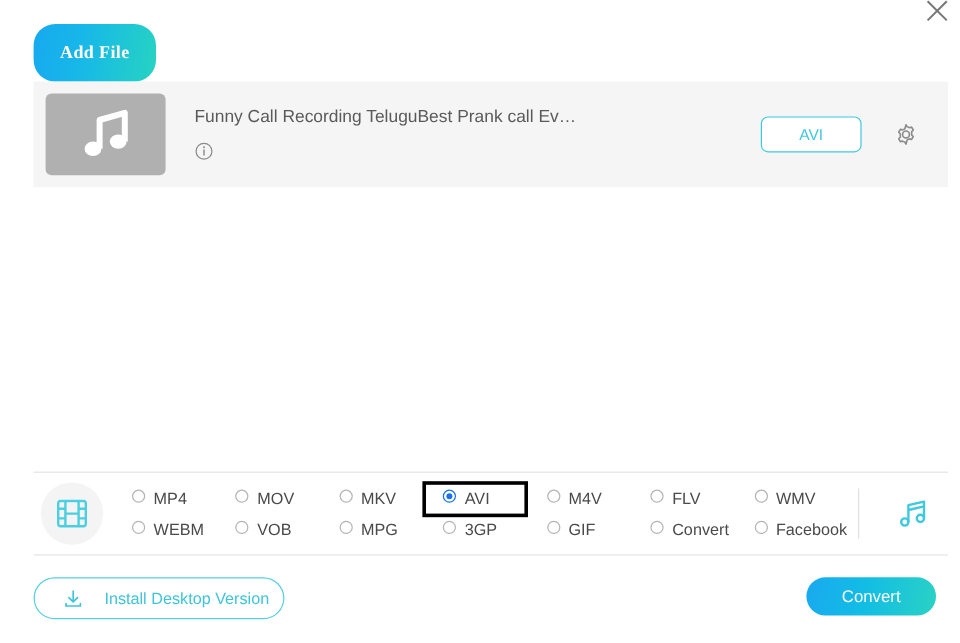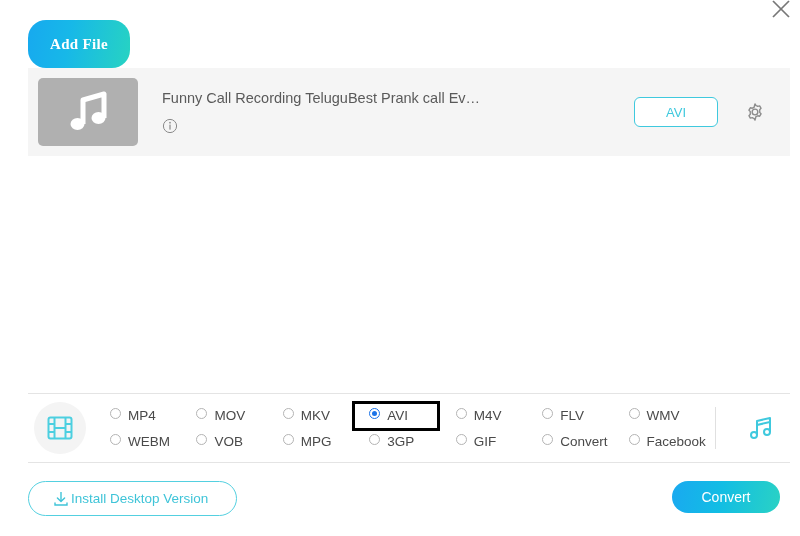--- a/index.html
+++ b/index.html
@@ -228,21 +228,21 @@
     border-radius: 18px;
     background: #ffffff;
     color: #3fc4d8;
     font-size: 13.5px;
     display: flex;
     align-items: center;
     cursor: pointer;
     box-sizing: border-box;
   }
   #install-icon { margin-left: 22px; display:flex; align-items:center; }
-  #install-label { }
+  #install-label { margin-left: 16px; }
   #convert-button {
     position: absolute;
     left: 672px;
     top: 481px;
     width: 108px;
     height: 32px;
     border: none;
     border-radius: 18px;
     background: linear-gradient(100deg, #1aa9f0 0%, #12bde4 45%, #2ad2c4 100%);
     color: #ffffff;

